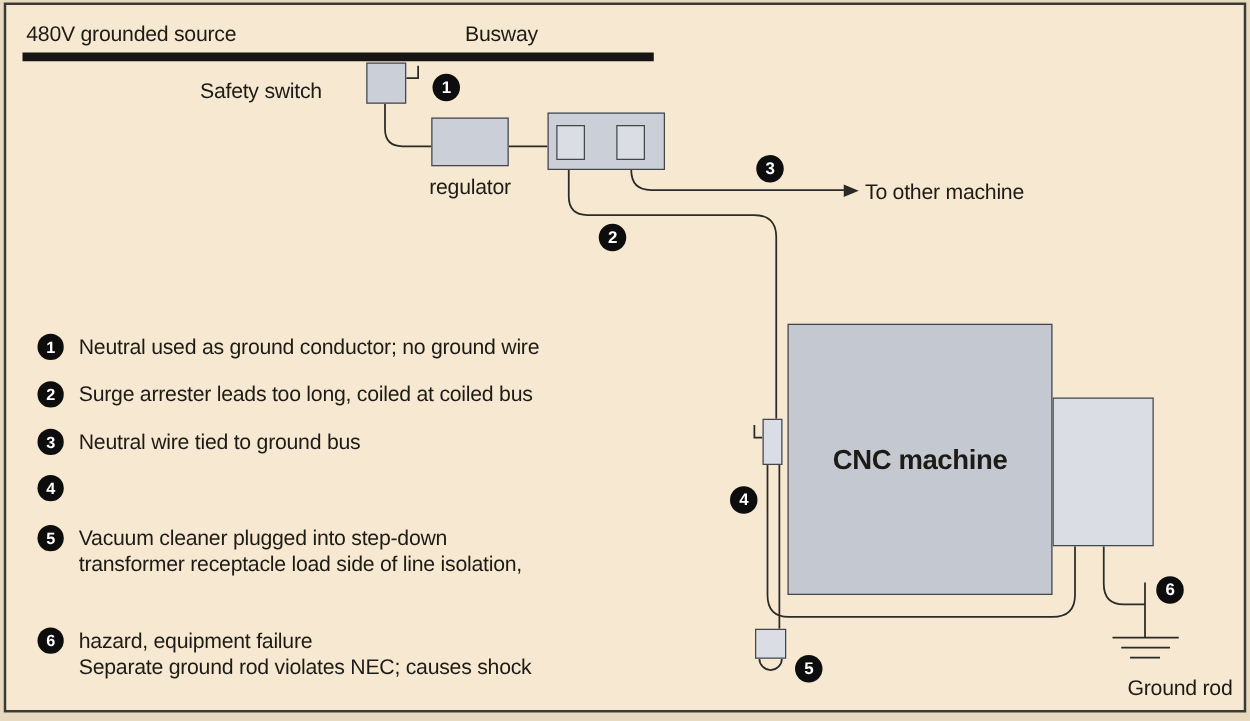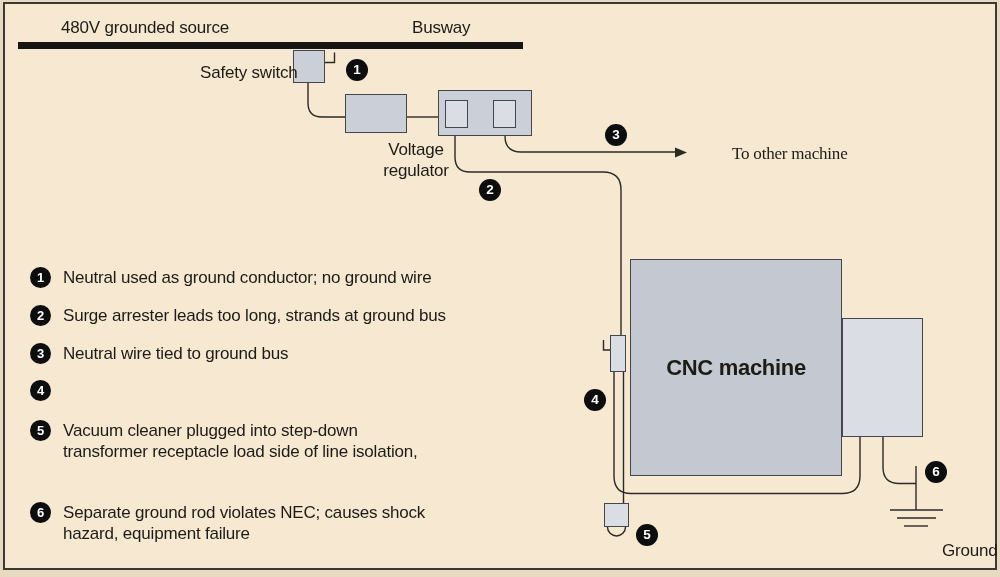--- a/index.html
+++ b/index.html
@@ -6,21 +6,21 @@
   body{
     width:1000px;height:577px;position:relative;overflow:hidden;
     background:#e8dac1;
     font-family:"Liberation Sans", sans-serif;
     color:#1d1b16;
     letter-spacing:-0.2px;
   }
   .canvas{position:absolute;left:0;top:0;width:1000px;height:577px;background:transparent;}
   .panel-bg{position:absolute;left:3px;top:2px;width:990px;height:564px;background:#f7e9d1;border:2px solid #3b3a33;}
   .wires{position:absolute;left:0;top:0;width:1000px;height:577px;pointer-events:none;}
-  .lbl{position:absolute;font-size:17px;line-height:21px;white-space:nowrap;margin-left:40px;}
+  .lbl{position:absolute;font-size:17px;line-height:21px;white-space:nowrap;}
   .busbar{position:absolute;left:18px;top:42px;width:505px;height:7px;background:#161513;}
   .box{position:absolute;border:1.5px solid #43464b;box-sizing:border-box;}
   .fill-mid{background:#cbcfd8;}
   .fill-light{background:#dadde4;}
   .machine{background:#c4c8d0;display:flex;align-items:center;justify-content:center;}
   .machine .title{font-size:22px;font-weight:bold;letter-spacing:-0.3px;}
   .badge{
     position:absolute;width:22px;height:22px;border-radius:50%;
     background:#0d0d0d;color:#fff;font-size:13.5px;font-weight:bold;
     display:flex;align-items:center;justify-content:center;line-height:1;
@@ -65,30 +65,29 @@
 
   <div class="busbar"></div>
   <div class="lbl" style="left:21px;top:17px;">480V grounded source</div>
   <div class="lbl" style="left:372px;top:17px;">Busway</div>
 
   <div class="box fill-mid" style="left:293px;top:50px;width:32px;height:33px;"></div>
   <div class="lbl" style="left:160px;top:62px;width:122px;text-align:left;">Safety switch</div>
 
   <div class="box fill-mid" style="left:345px;top:94px;width:62px;height:39px;"></div>
   <div class="lbl" style="left:316px;top:139px;width:120px;text-align:center;">
-    <div>Voltage</div>
     <div>regulator</div>
   </div>
 
   <div class="box fill-mid" style="left:438px;top:90px;width:94px;height:46px;">
     <div class="box fill-light" style="left:5.5px;top:8.5px;width:23px;height:28px;"></div>
     <div class="box fill-light" style="left:53.5px;top:8.5px;width:23px;height:28px;"></div>
   </div>
 
-  <div class="lbl" style="left:692px;top:143px;font-family:Liberation Serif, serif;">To other machine</div>
+  <div class="lbl" style="left:692px;top:143px;">To other machine</div>
 
   <div class="box machine" style="left:630px;top:243px;width:212px;height:217px;margin-top:16px;">
     <span class="title">CNC machine</span>
   </div>
   <div class="box fill-light" style="left:842px;top:318px;width:81px;height:119px;"></div>
   <div class="box fill-light" style="left:610px;top:335px;width:16px;height:37px;"></div>
 
   <div class="box fill-light" style="left:604px;top:503px;width:25px;height:24px;"></div>
 
   <div class="lbl" style="left:856px;top:540px;width:130px;text-align:right;">Ground rod</div>
@@ -103,21 +102,21 @@
   <div class="legend">
     <div class="leg-item" style="top:267px;">
       <span class="leg-badge">1</span>
       <div class="leg-text">
         <div>Neutral used as ground conductor; no ground wire</div>
       </div>
     </div>
     <div class="leg-item" style="top:305px;">
       <span class="leg-badge">2</span>
       <div class="leg-text">
-        <div>Surge arrester leads too long, strands at ground bus</div>
+        <div>Surge arrester leads too long, coiled at coiled bus</div>
       </div>
     </div>
     <div class="leg-item" style="top:343px;">
       <span class="leg-badge">3</span>
       <div class="leg-text">
         <div>Neutral wire tied to ground bus</div>
       </div>
     </div>
     <div class="leg-item" style="top:380px;">
       <span class="leg-badge">4</span>
@@ -125,18 +124,18 @@
     <div class="leg-item" style="top:420px;">
       <span class="leg-badge">5</span>
       <div class="leg-text">
         <div>Vacuum cleaner plugged into step-down</div>
         <div>transformer receptacle load side of line isolation,</div>
       </div>
     </div>
     <div class="leg-item" style="top:502px;">
       <span class="leg-badge">6</span>
       <div class="leg-text">
+        <div>hazard, equipment failure</div>
         <div>Separate ground rod violates NEC; causes shock</div>
-        <div>hazard, equipment failure</div>
       </div>
     </div>
   </div>
 </div>
 
 </body></html>

